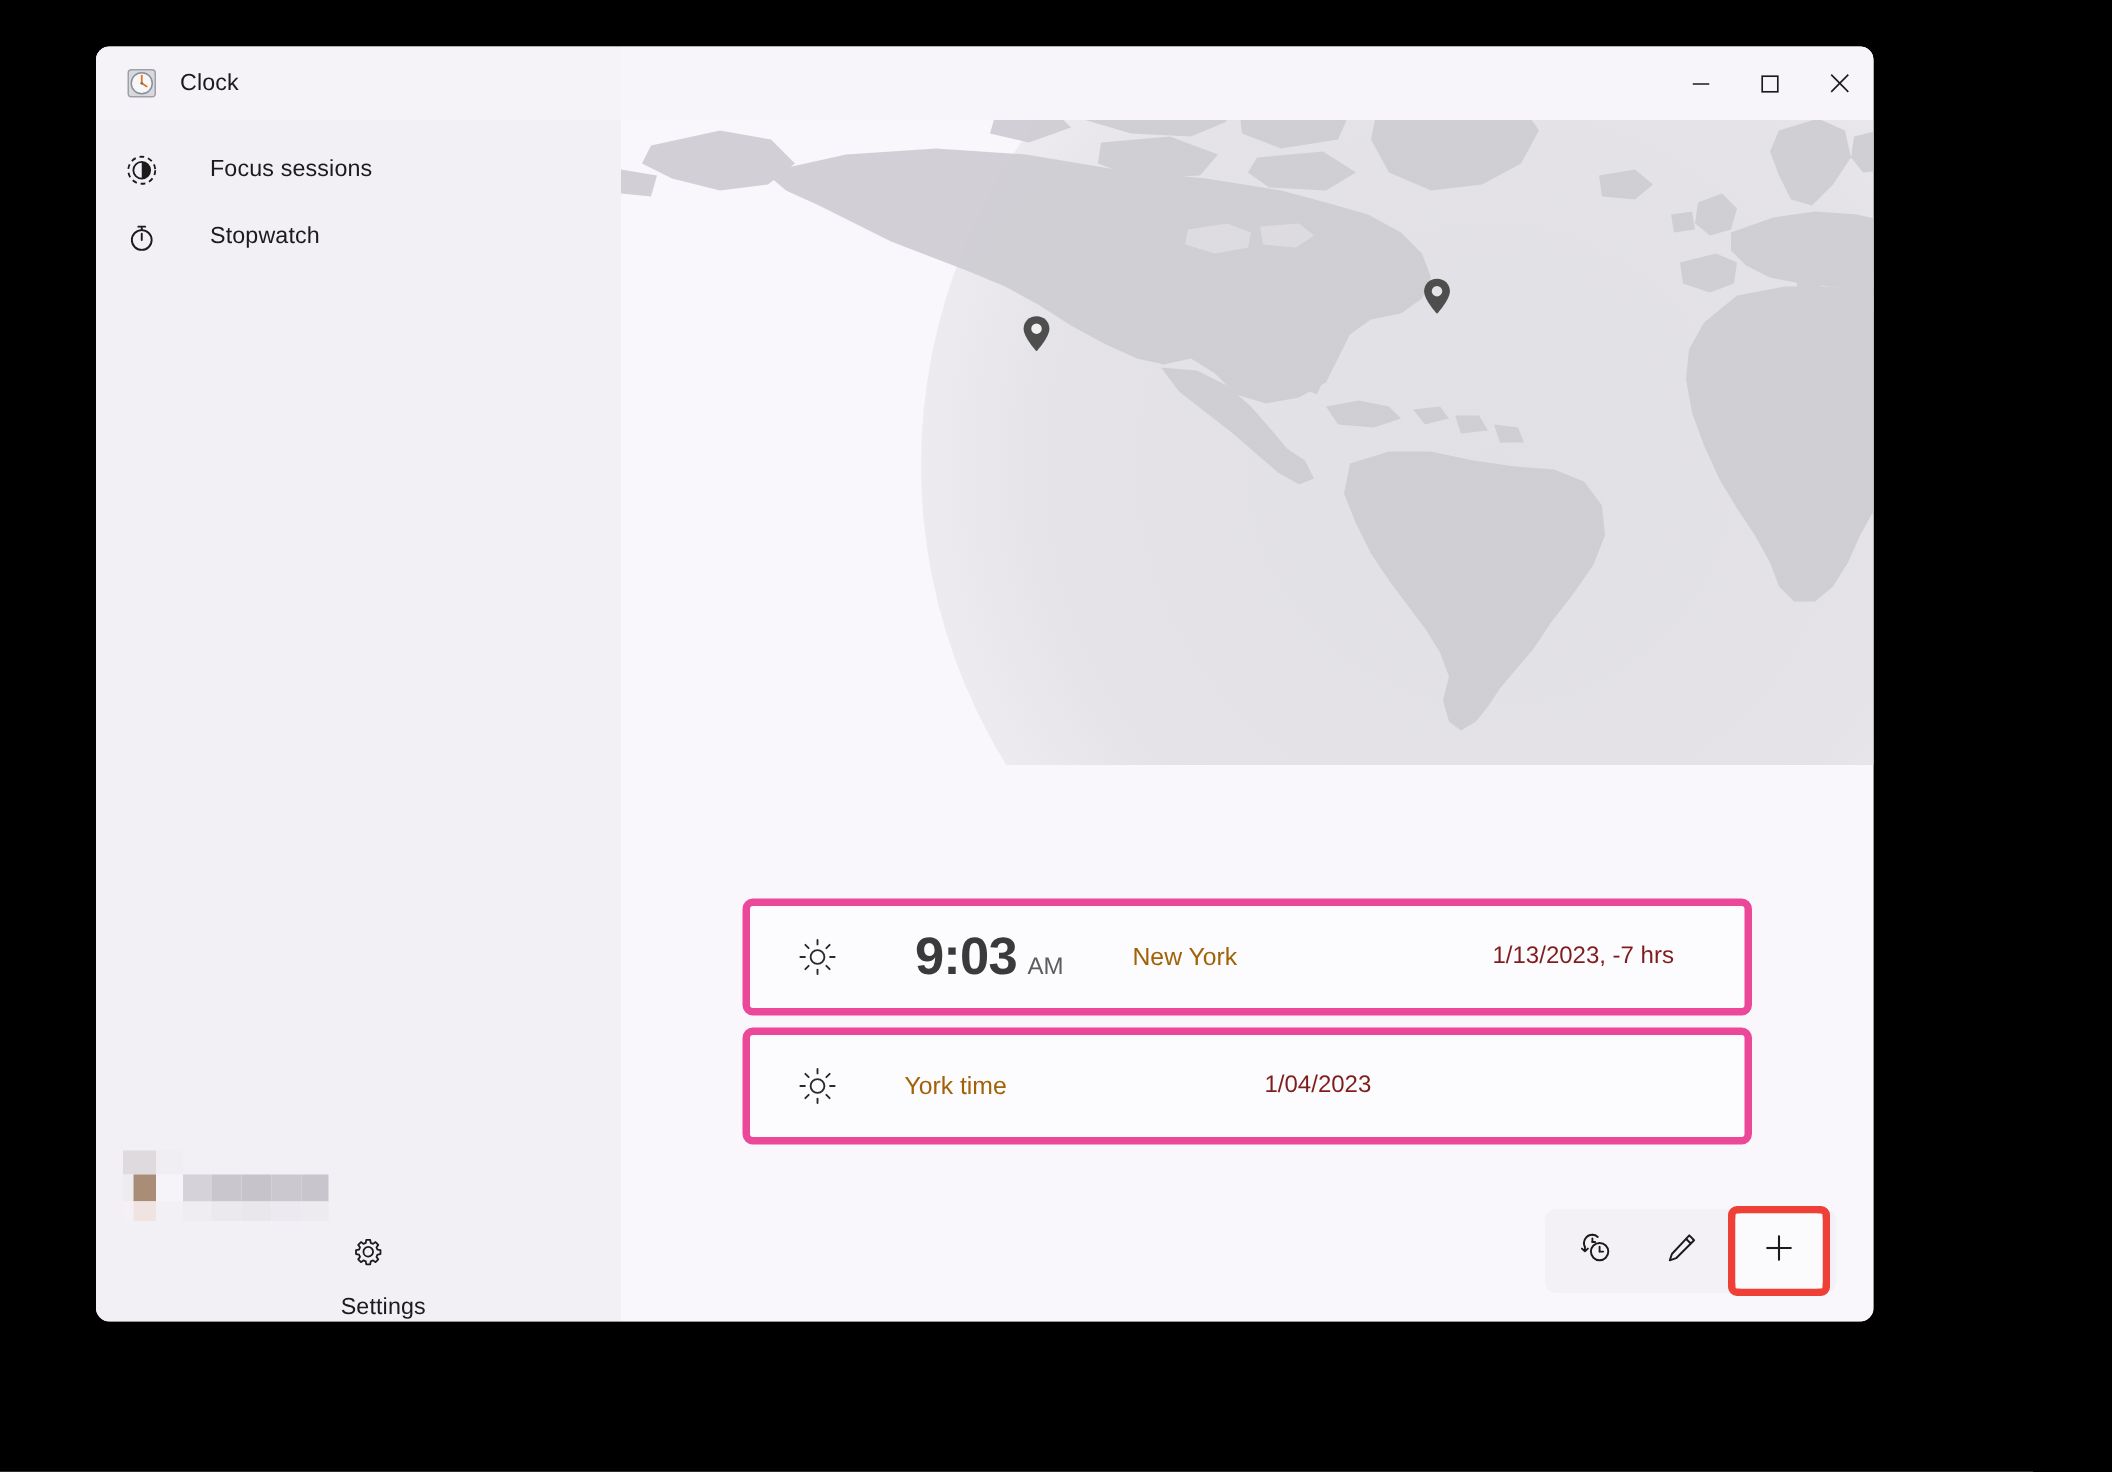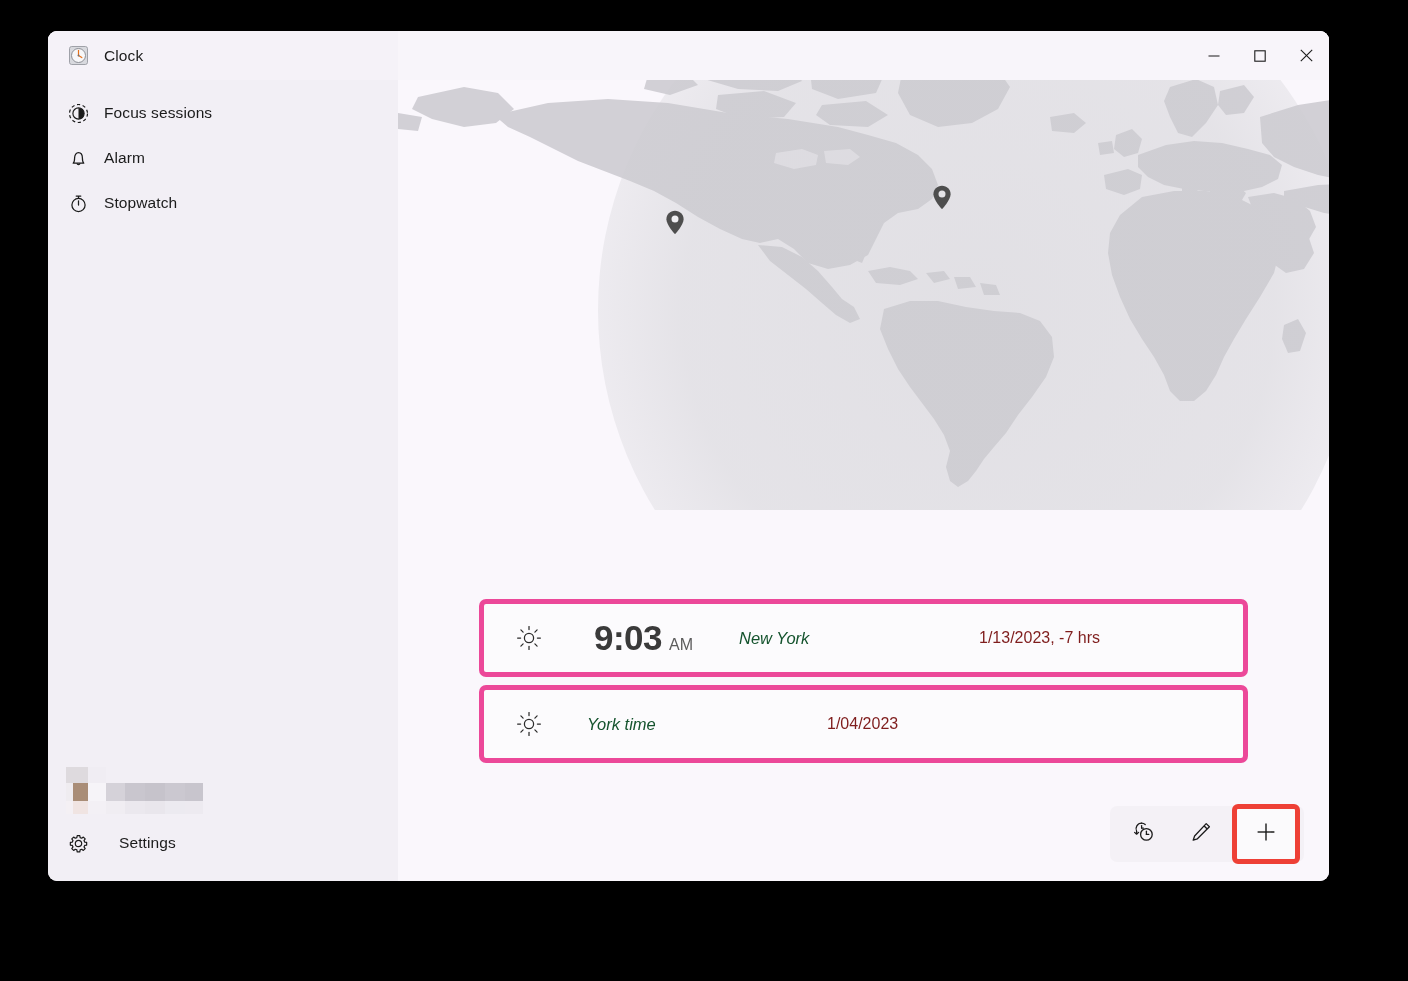--- a/index.html
+++ b/index.html
@@ -15,23 +15,23 @@
   #root {
     position: relative;
     width: 1408px;
     height: 981px;
     background: #000000;
   }
 
   
   .window {
     position: absolute;
-    left: 48px;
+    left: 64px;
     top: 31px;
-    width: 1281px;
+    width: 1185px;
     height: 850px;
     background: #f3f0f6;
     border-radius: 9px;
     overflow: hidden;
     display: flex;
     box-shadow: 0 0 0 0.5px rgba(0,0,0,0.25);
   }
 
   
   .sidebar {
@@ -96,20 +96,21 @@
     display: flex;
     align-items: center;
     justify-content: center;
     flex: 0 0 22px;
   }
 
   .nav-label {
     font-size: 15.5px;
     color: #1b1b1b;
     letter-spacing: 0.1px;
+    margin-left: 20px;
   }
 
   .sidebar-spacer { flex: 1 1 auto; }
 
   
   .account-block {
     position: relative;
     height: 46px;
     margin-left: 18px;
     width: 156px;
@@ -117,22 +118,23 @@
   }
   .px { position: absolute; }
 
   .settings-item {
     height: 40px;
     margin: 0 6px 18px 6px;
     border-radius: 5px;
     display: flex;
     align-items: center;
     padding-left: 13px;
-    gap: 30px;
+    gap: 18px;
     cursor: default;
+    flex-direction: column;
   }
 
   
   .main {
     position: relative;
     flex: 1 1 auto;
     height: 100%;
     background: #faf7fc;
     display: flex;
     flex-direction: column;
@@ -240,25 +242,24 @@
   }
 
   .time-ampm {
     font-size: 16px;
     color: #5c5c5c;
     margin-left: 7px;
   }
 
   .city {
     font-size: 16.5px;
-    color: #14532d;
+    color: #a16207;
     margin-left: 38px;
     width: 240px;
     flex: 0 0 240px;
-    font-style: italic;
   }
 
   .meta {
     font-size: 16px;
     color: #7f1d1d;
   }
 
   
   .toolbar {
     position: absolute;
@@ -332,30 +333,20 @@
             <svg width="21" height="21" viewBox="0 0 21 21">
               <circle cx="10.5" cy="10.5" r="9" fill="none" stroke="#1b1b1b" stroke-width="1.2" stroke-dasharray="3.2 2.6"></circle>
               <circle cx="10.5" cy="10.5" r="5.6" fill="none" stroke="#1b1b1b" stroke-width="1.2"></circle>
               <path d="M10.5 4.9 A5.6 5.6 0 0 1 10.5 16.1 Z" fill="#1b1b1b"></path>
             </svg>
           </span>
           <span class="nav-label">Focus sessions</span>
         </div>
 
 
-        <div class="nav-item">
-          <span class="nav-icon">
-            <svg width="21" height="21" viewBox="0 0 21 21">
-              <path d="M5.2 15.2 C5.2 15.2 6.6 14.1 6.6 10.0 C6.6 6.7 8.3 4.6 10.5 4.6
-                       C12.7 4.6 14.4 6.7 14.4 10.0 C14.4 14.1 15.8 15.2 15.8 15.2 Z" fill="none" stroke="#1b1b1b" stroke-width="1.25" stroke-linejoin="round"></path>
-              <path d="M8.9 15.4 a1.7 1.7 0 0 0 3.2 0" fill="none" stroke="#1b1b1b" stroke-width="1.25"></path>
-            </svg>
-          </span>
-          <span class="nav-label">Alarm</span>
-        </div>
 
         <div class="nav-item">
           <span class="nav-icon">
             <svg width="21" height="21" viewBox="0 0 21 21">
               <circle cx="10.5" cy="12.0" r="6.6" fill="none" stroke="#1b1b1b" stroke-width="1.25"></circle>
               <line x1="10.5" y1="12.0" x2="10.5" y2="7.8" stroke="#1b1b1b" stroke-width="1.25" stroke-linecap="round"></line>
               <line x1="8.2" y1="3.1" x2="12.8" y2="3.1" stroke="#1b1b1b" stroke-width="1.25" stroke-linecap="round"></line>
               <line x1="10.5" y1="3.1" x2="10.5" y2="5.4" stroke="#1b1b1b" stroke-width="1.25"></line>
             </svg>
           </span>

